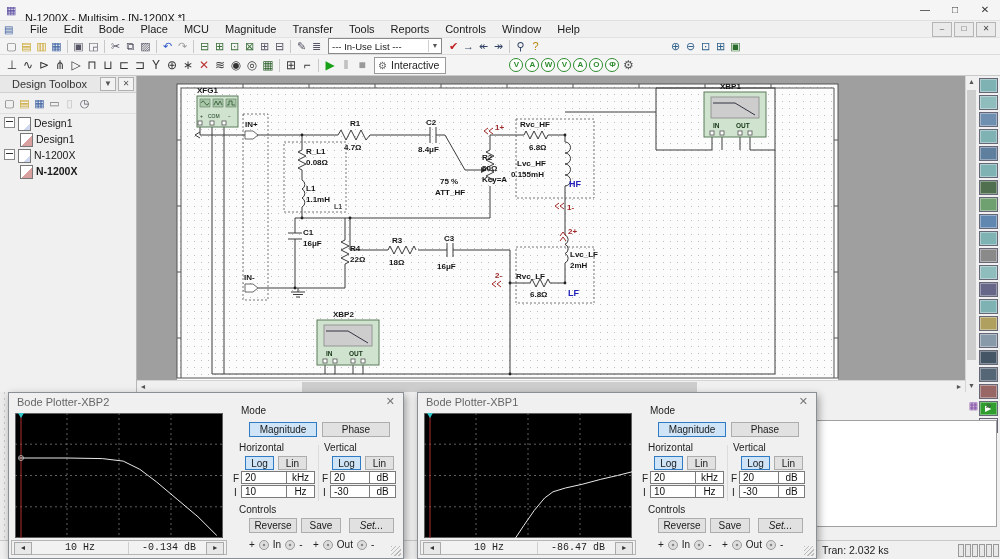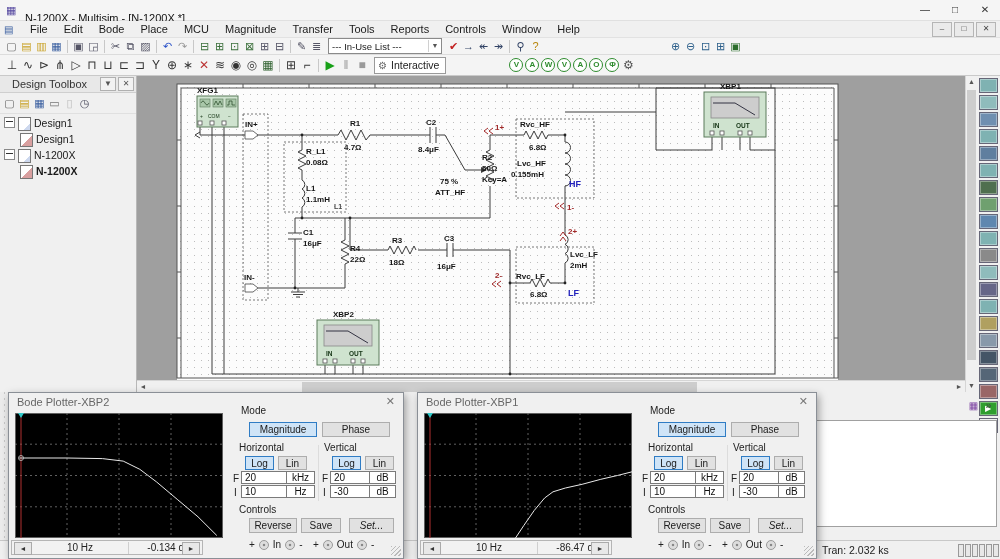--- a/index.html
+++ b/index.html
@@ -86,21 +86,21 @@
   
   .bw{position:absolute;top:392px;height:167px;background:#f0f0f0;border:1px solid #8a8f96;box-shadow:2px 3px 8px rgba(0,0,0,.35);box-sizing:border-box;}
   #bode-xbp2{left:8px;width:396px;}
   #bode-xbp1{left:417px;width:400px;}
   .bw-title{position:absolute;left:8px;top:3px;font-size:11px;color:#666;}
   .bw-close{position: absolute;right:8px;top:2px;font-size:11px;color:#777;}
   .bw-plot{position:absolute;left:6px;top:20px;width:208px;height:125px;background:#000;}
   .bw-svg{position:absolute;left:0;top:0;width:208px;height:125px;}
   .grid{stroke:#8a8a8a;stroke-width:0.7;stroke-dasharray:2,3;}
   .trace{stroke:#e8e8e8;stroke-width:1;fill:none;}
-  .bw-status{position:absolute;left:2px;top:147px;width:192px;height:15px;background:#f2f2f2;border:1px solid #b5b5b5;box-sizing:border-box;}
+  .bw-status{position:absolute;left:2px;top:147px;width:216px;height:15px;background:#f2f2f2;border:1px solid #b5b5b5;box-sizing:border-box;font-family:Liberation Mono, monospace;}
   .bw-arrow{position:absolute;top:1px;width:16px;height:11px;border:1px solid #aaa;background:#e8e8e8;font-size:7px;line-height:11px;text-align:center;color:#333;}
   .ar-l{left:2px;} .ar-r{right:2px;}
   .bw-freq{position:absolute;left:20px;top:1px;width:96px;font-size:10px;color:#222;text-align:center;border-right:1px solid #cfcfcf;height:12px;}
   .bw-val{position:absolute;left:118px;top:1px;width:78px;font-size:10px;color:#222;text-align:center;}
   .bw-glabel{position:absolute;font-size:10px;color:#222;}
   .p-mode{left:232px;top:12px;} .p-horiz{left:230px;top:49px;} .p-vert{left:315px;top:49px;} .p-ctrl{left:230px;top:111px;}
   .p-hf{left:224px;top:80px;} .p-hi{left:225px;top:94px;} .p-vf{left:313px;top:80px;} .p-vi{left:314px;top:94px;}
   .bw-btn{position:absolute;font-size:10px;color:#1a1a1a;text-align:center;border:1px solid #adadad;background:#e1e1e1;line-height:13px;box-sizing:border-box;}
   .bw-btn.active{background:#cfe4f7;border:1px solid #2f7cc4;}
   .b-mag{left:240px;top:29px;width:68px;height:15px;text-align:center;} .b-phase{left:313px;top:29px;width:68px;height:15px;}

